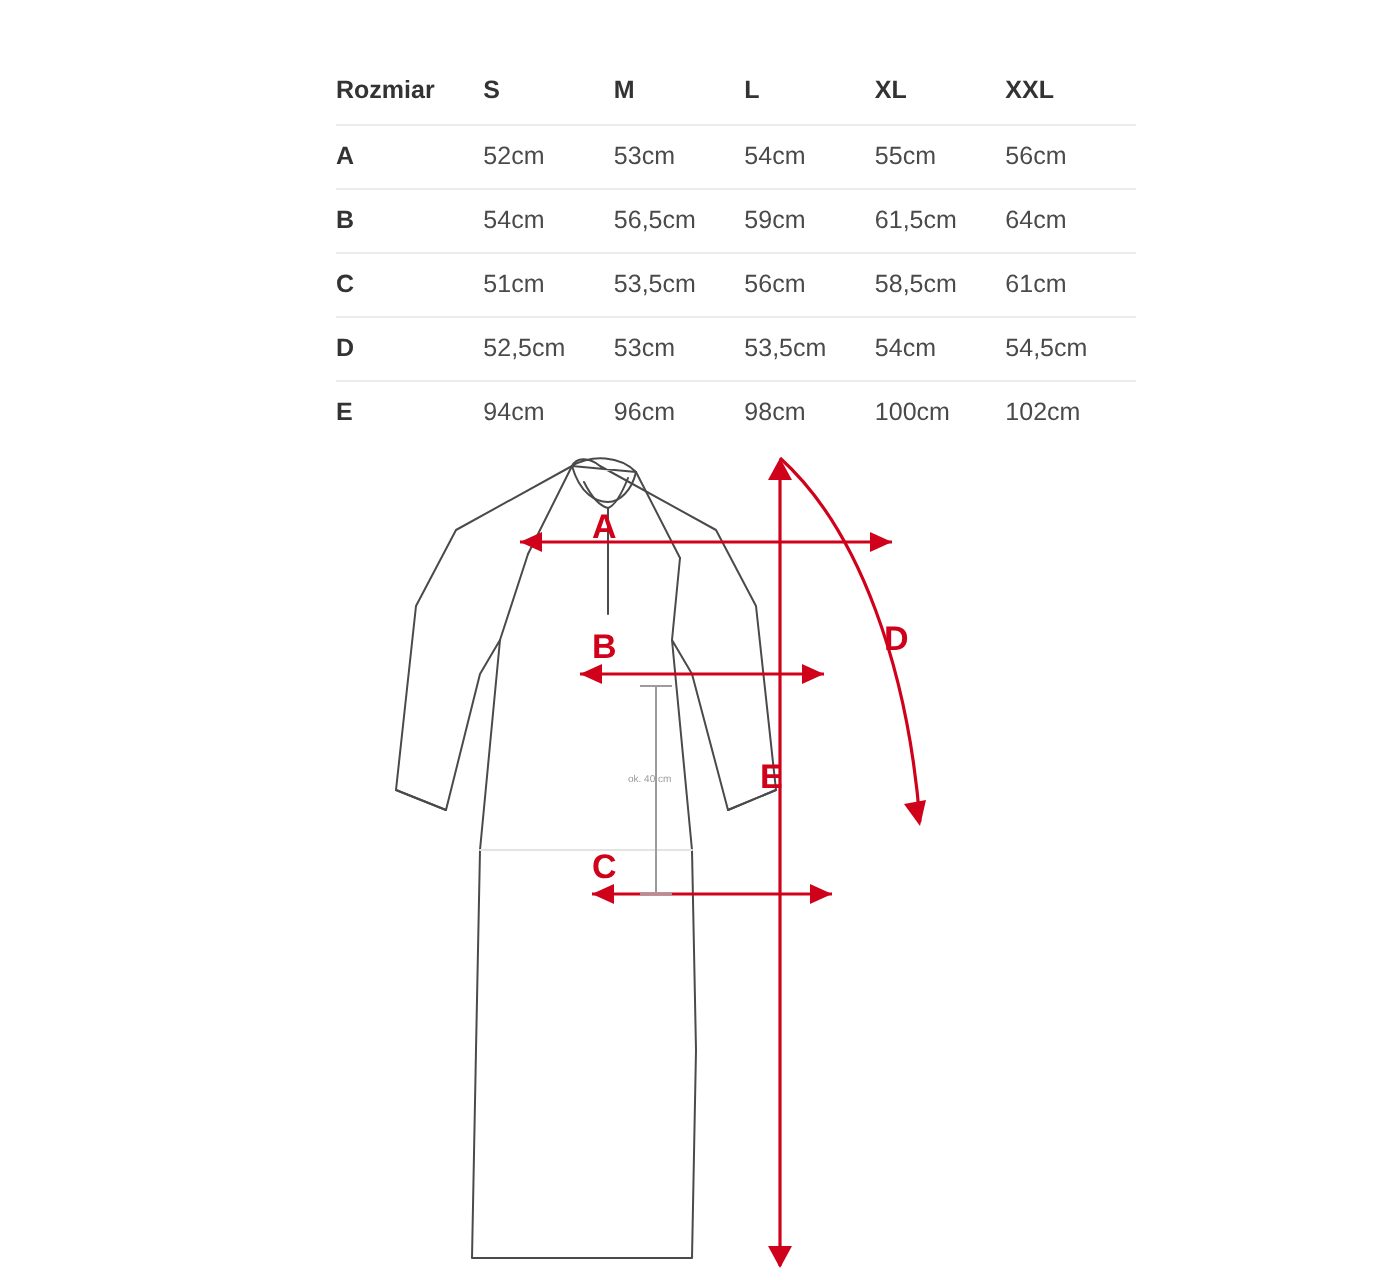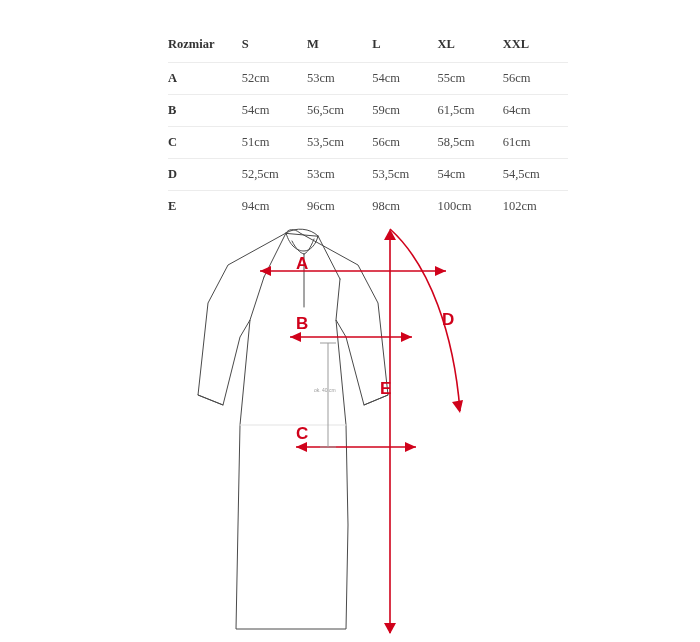--- a/index.html
+++ b/index.html
@@ -28,21 +28,20 @@
     border-collapse: collapse;
   }
   #size-table td, #size-table th {
     text-align: left;
     vertical-align: middle;
     padding: 0;
     height: 32px;
     font-size: 12.5px;
     color: #4a4a4a;
     font-weight: normal;
-    font-family: Liberation Serif, serif;
   }
   #size-table thead th {
     font-weight: bold;
     color: #333333;
     font-size: 12.5px;
     height: 34px;
   }
   #size-table tbody tr {
     border-top: 1px solid #ececec;
   }

